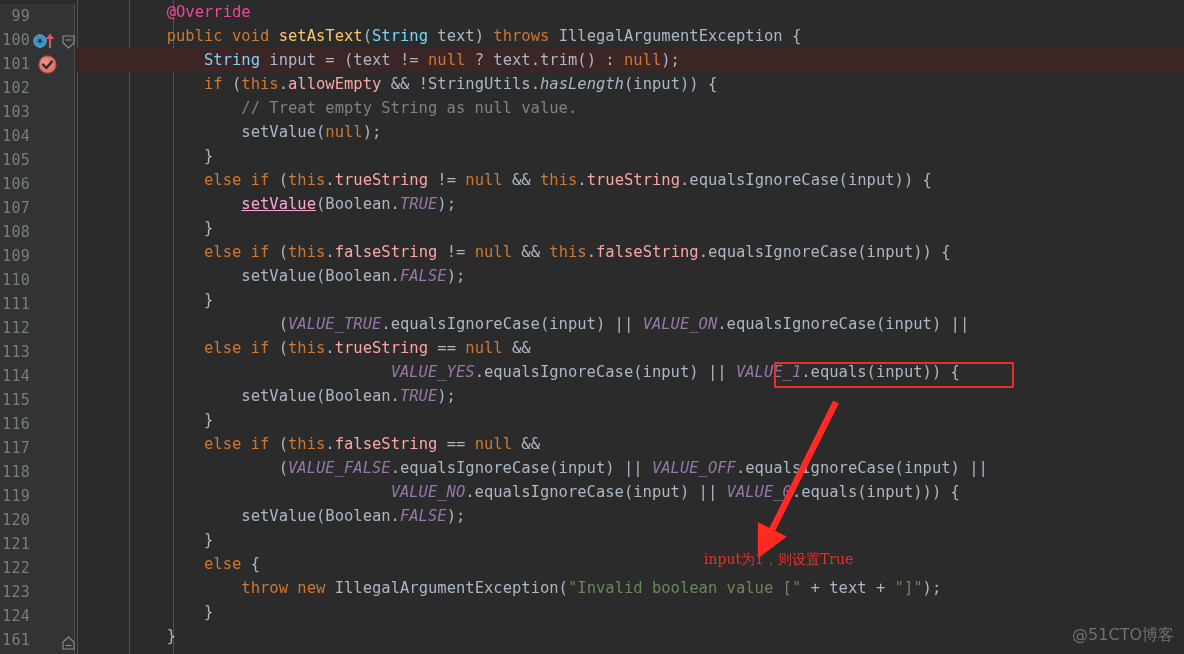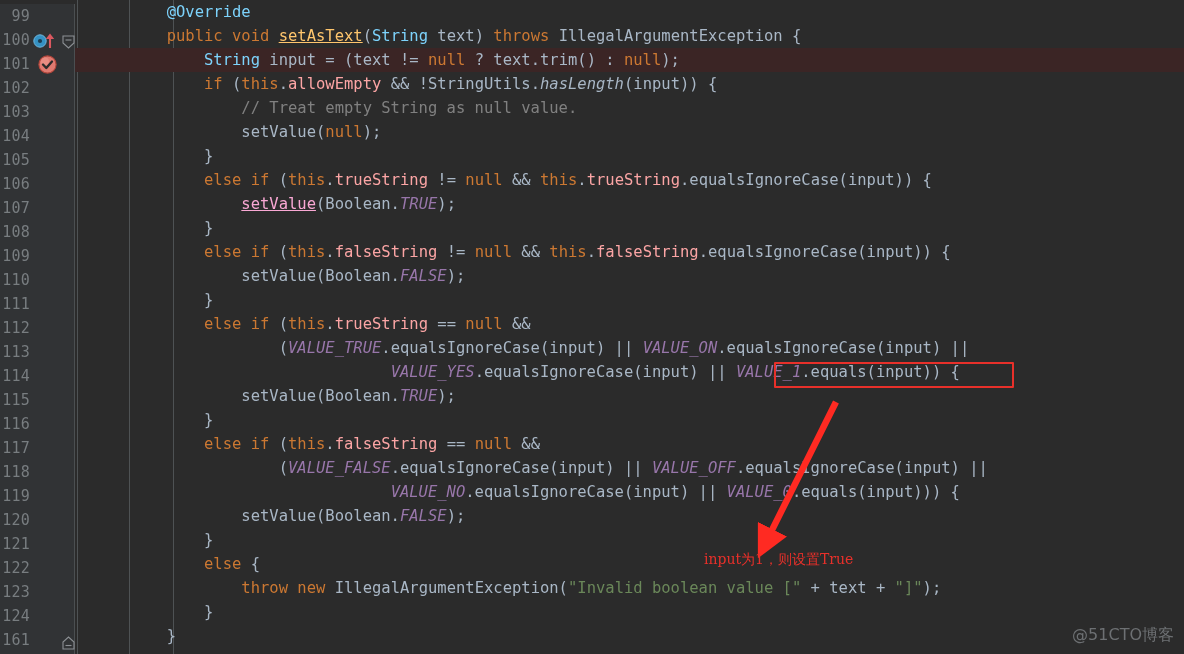--- a/index.html
+++ b/index.html
@@ -85,22 +85,22 @@
     background: #4e5254;
   }
   .g1 { left: 2px; }
   .g2 { left: 54px; }
   .g3 { left: 98px; }
 
   .codetext { position: relative; z-index: 2; padding-left: 17px; }
 
   
   .kw   { color: #cc7832; }            
-  .ann  { color: #7dd3fc; }            
-  .mtd  { color: #ffc66d; text-decoration: underline; }            
+  .ann  { color: #ec4899; }            
+  .mtd  { color: #ffc66d; }            
   .typ  { color: #7dd3fc; }
   .str  { color: #6a8759; }            
   .cmt  { color: #808080; }            
   .fld  { color: #fca5a5; }            
   .sfld { color: #9876aa; font-style: italic; text-align: right; }  
   .simt { color: #a9b7c6; font-style: italic; }  
   .lnk  { color: #f9a8d4; text-decoration: underline; }
   .pln  { color: #a9b7c6; }
 
   
@@ -266,22 +266,22 @@
         <div class="row"><span class="codetext"><span class="pln">            </span><span class="kw">if</span><span class="pln"> (</span><span class="kw">this</span><span class="pln">.</span><span class="fld">allowEmpty</span><span class="pln"> &amp;&amp; !StringUtils.</span><span class="simt">hasLength</span><span class="pln">(input)) {</span></span></div>
         <div class="row"><span class="codetext"><span class="pln">                </span><span class="cmt">// Treat empty String as null value.</span></span></div>
         <div class="row"><span class="codetext"><span class="pln">                </span><span class="pln">setValue(</span><span class="kw">null</span><span class="pln">);</span></span></div>
         <div class="row"><span class="codetext"><span class="pln">            </span><span class="pln">}</span></span></div>
         <div class="row"><span class="codetext"><span class="pln">            </span><span class="kw">else</span><span class="pln"> </span><span class="kw">if</span><span class="pln"> (</span><span class="kw">this</span><span class="pln">.</span><span class="fld">trueString</span><span class="pln"> != </span><span class="kw">null</span><span class="pln"> &amp;&amp; </span><span class="kw">this</span><span class="pln">.</span><span class="fld">trueString</span><span class="pln">.equalsIgnoreCase(input)) {</span></span></div>
         <div class="row"><span class="codetext"><span class="pln">                </span><span class="lnk">setValue</span><span class="pln">(Boolean.</span><span class="sfld">TRUE</span><span class="pln">);</span></span></div>
         <div class="row"><span class="codetext"><span class="pln">            </span><span class="pln">}</span></span></div>
         <div class="row"><span class="codetext"><span class="pln">            </span><span class="kw">else</span><span class="pln"> </span><span class="kw">if</span><span class="pln"> (</span><span class="kw">this</span><span class="pln">.</span><span class="fld">falseString</span><span class="pln"> != </span><span class="kw">null</span><span class="pln"> &amp;&amp; </span><span class="kw">this</span><span class="pln">.</span><span class="fld">falseString</span><span class="pln">.equalsIgnoreCase(input)) {</span></span></div>
         <div class="row"><span class="codetext"><span class="pln">                </span><span class="pln">setValue(Boolean.</span><span class="sfld">FALSE</span><span class="pln">);</span></span></div>
         <div class="row"><span class="codetext"><span class="pln">            </span><span class="pln">}</span></span></div>
+        <div class="row"><span class="codetext"><span class="pln">                    </span><span class="pln">(</span><span class="sfld">VALUE_TRUE</span><span class="pln">.equalsIgnoreCase(input) </span><span class="pln">||</span><span class="pln"> </span><span class="sfld">VALUE_ON</span><span class="pln">.equalsIgnoreCase(input) </span><span class="pln">||</span></span></div>
         <div class="row"><span class="codetext"><span class="pln">            </span><span class="kw">else</span><span class="pln"> </span><span class="kw">if</span><span class="pln"> (</span><span class="kw">this</span><span class="pln">.</span><span class="fld">trueString</span><span class="pln"> == </span><span class="kw">null</span><span class="pln"> &amp;&amp;</span></span></div>
-        <div class="row"><span class="codetext"><span class="pln">                    </span><span class="pln">(</span><span class="sfld">VALUE_TRUE</span><span class="pln">.equalsIgnoreCase(input) </span><span class="pln">||</span><span class="pln"> </span><span class="sfld">VALUE_ON</span><span class="pln">.equalsIgnoreCase(input) </span><span class="pln">||</span></span></div>
         <div class="row"><span class="codetext"><span class="pln">                                </span><span class="sfld">VALUE_YES</span><span class="pln">.equalsIgnoreCase(input) </span><span class="pln">||</span><span class="pln"> </span><span class="sfld">VALUE_1</span><span class="pln">.equals(input)</span><span class="pln">) {</span></span></div>
         <div class="row"><span class="codetext"><span class="pln">                </span><span class="pln">setValue(Boolean.</span><span class="sfld">TRUE</span><span class="pln">);</span></span></div>
         <div class="row"><span class="codetext"><span class="pln">            </span><span class="pln">}</span></span></div>
         <div class="row"><span class="codetext"><span class="pln">            </span><span class="kw">else</span><span class="pln"> </span><span class="kw">if</span><span class="pln"> (</span><span class="kw">this</span><span class="pln">.</span><span class="fld">falseString</span><span class="pln"> == </span><span class="kw">null</span><span class="pln"> &amp;&amp;</span></span></div>
         <div class="row"><span class="codetext"><span class="pln">                    </span><span class="pln">(</span><span class="sfld">VALUE_FALSE</span><span class="pln">.equalsIgnoreCase(input) </span><span class="pln">||</span><span class="pln"> </span><span class="sfld">VALUE_OFF</span><span class="pln">.equalsIgnoreCase(input) </span><span class="pln">||</span></span></div>
         <div class="row"><span class="codetext"><span class="pln">                                </span><span class="sfld">VALUE_NO</span><span class="pln">.equalsIgnoreCase(input) </span><span class="pln">||</span><span class="pln"> </span><span class="sfld">VALUE_0</span><span class="pln">.equals(input))) {</span></span></div>
         <div class="row"><span class="codetext"><span class="pln">                </span><span class="pln">setValue(Boolean.</span><span class="sfld">FALSE</span><span class="pln">);</span></span></div>
         <div class="row"><span class="codetext"><span class="pln">            </span><span class="pln">}</span></span></div>
         <div class="row"><span class="codetext"><span class="pln">            </span><span class="kw">else</span><span class="pln"> {</span></span></div>
         <div class="row"><span class="codetext"><span class="pln">                </span><span class="kw">throw</span><span class="pln"> </span><span class="kw">new</span><span class="pln"> IllegalArgumentException(</span><span class="str">"Invalid boolean value ["</span><span class="pln"> + text + </span><span class="str">"]"</span><span class="pln">);</span></span></div>

